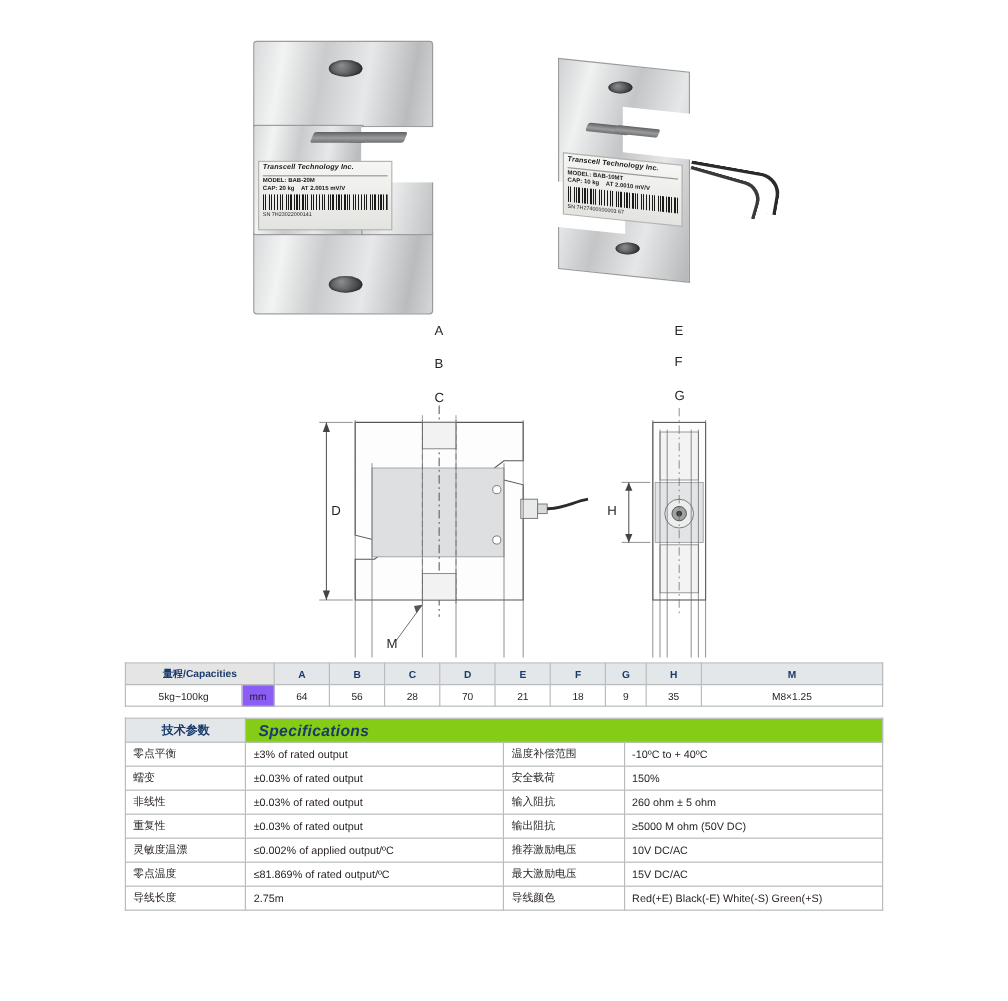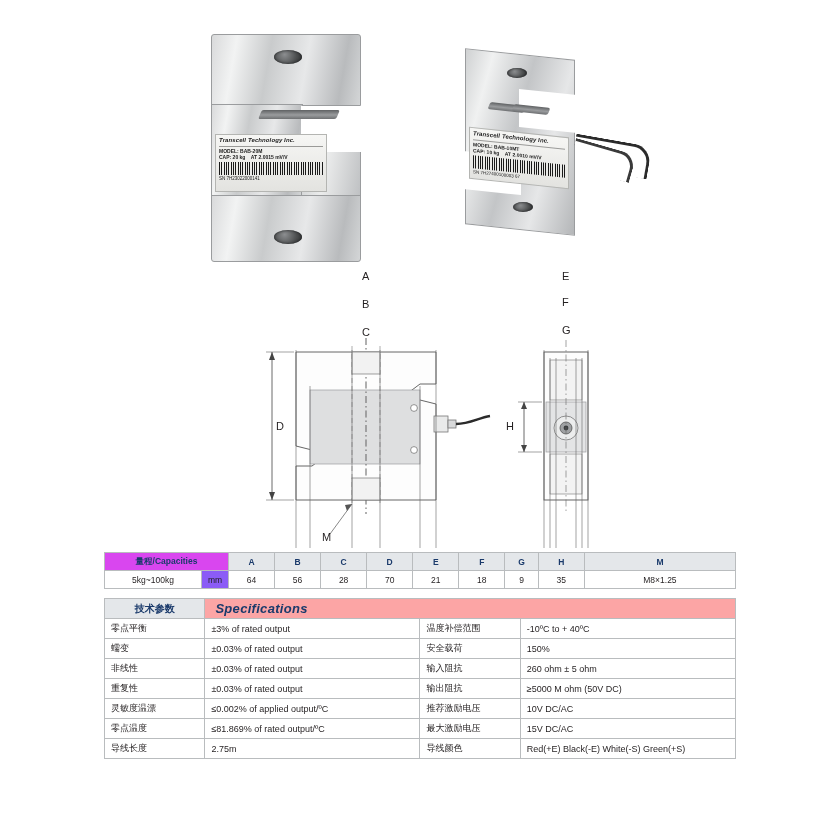--- a/index.html
+++ b/index.html
@@ -174,21 +174,21 @@
     height: 17px;
     padding: 0;
     font-weight: normal;
   }
   .cap-table thead th {
     background: #e4e7ea;
     color: #1a3a6b;
     font-weight: bold;
   }
   .cap-table thead th.first {
-    background: #d946ef;
+    background: #e5e5e5;
     width: 96px;
   }
   .cap-table tbody td.first { width: 96px; margin-left: 28px; }
   .cap-table tbody td.unit { width: 26px; background: #8b5cf6; }
 
   
   .spec-wrap { margin-top: 9px; }
   .spec-table { border-collapse: collapse; width: 632px; }
   .spec-table td {
     border: 1px solid #b9bcbe;
@@ -199,21 +199,21 @@
   }
   .spec-table .hdr-left {
     background: #e4e7ea;
     color: #1a3a6b;
     font-weight: bold;
     font-size: 10px;
     text-align: center;
     width: 96px;
   }
   .spec-table .hdr-right {
-    background: #fca5a5;
+    background: #84cc16;
     color: #1a3a6b;
     font-weight: bold;
     font-size: 13px;
     font-style: italic;
     letter-spacing: .3px;
     padding-left: 10px;
   }
   .spec-table td.k { width: 96px; color: #231f20; }
   .spec-table td.v { width: 220px; }
   .spec-table td.k2 { width: 96px; }

